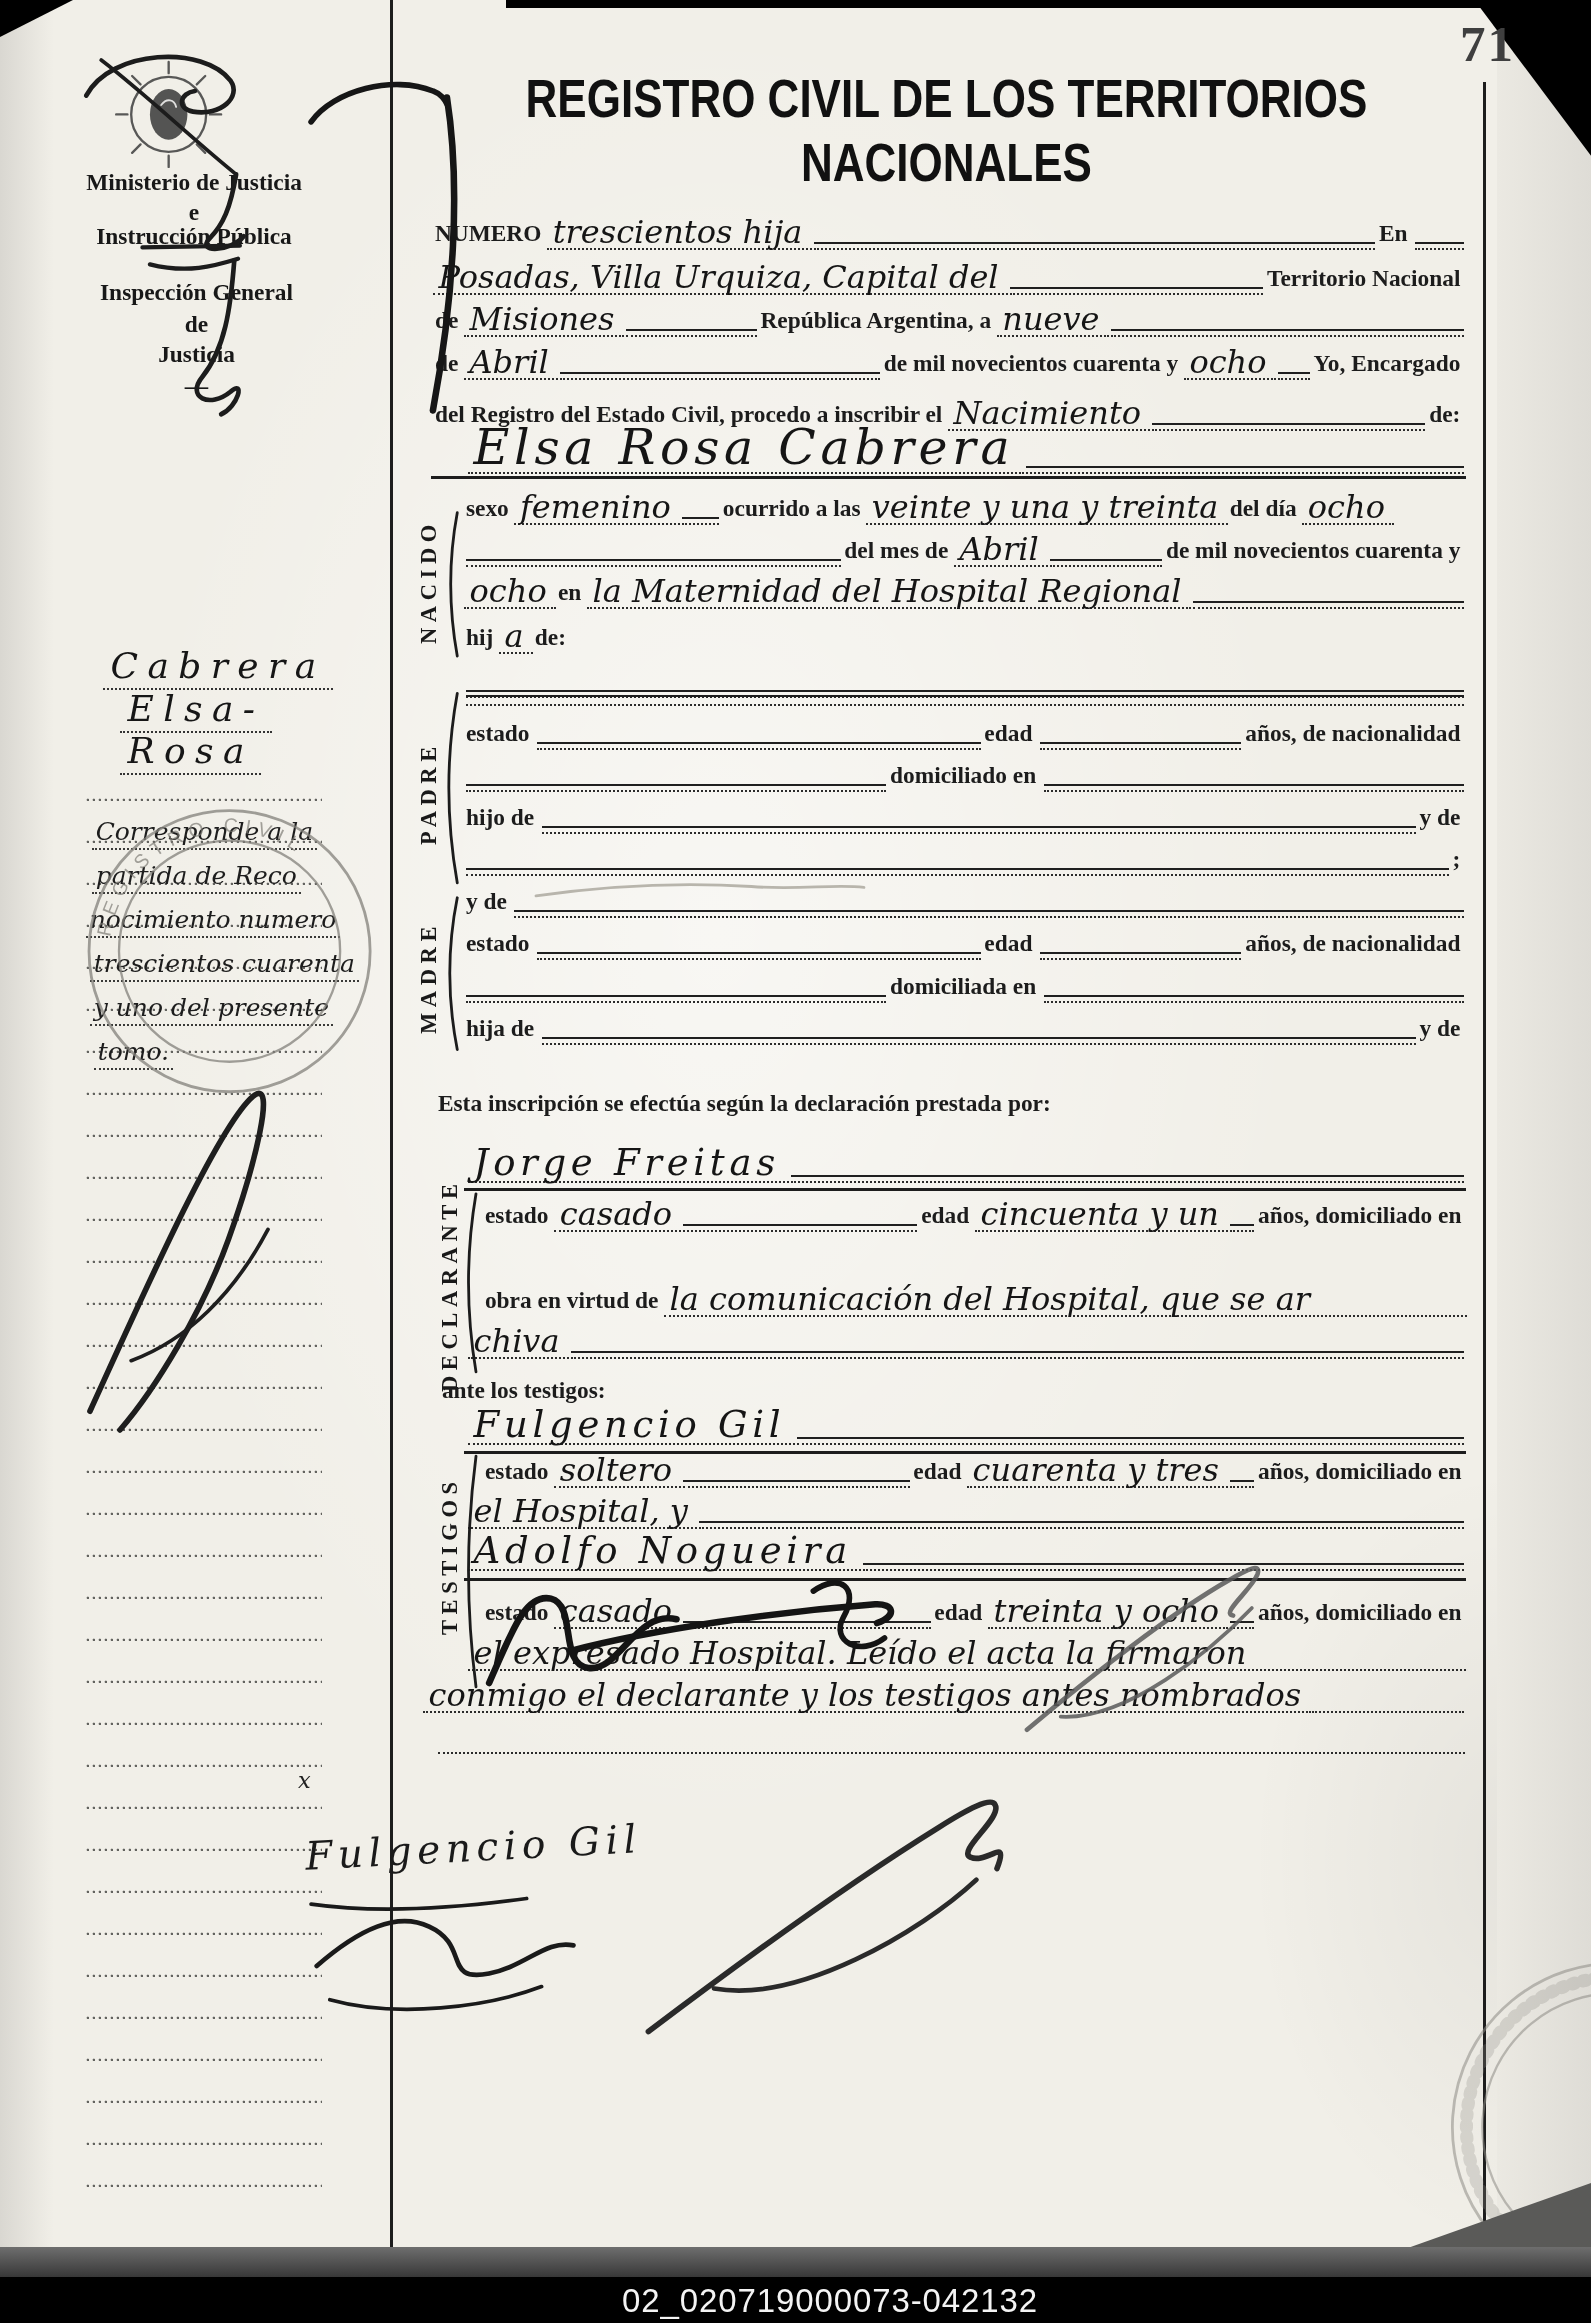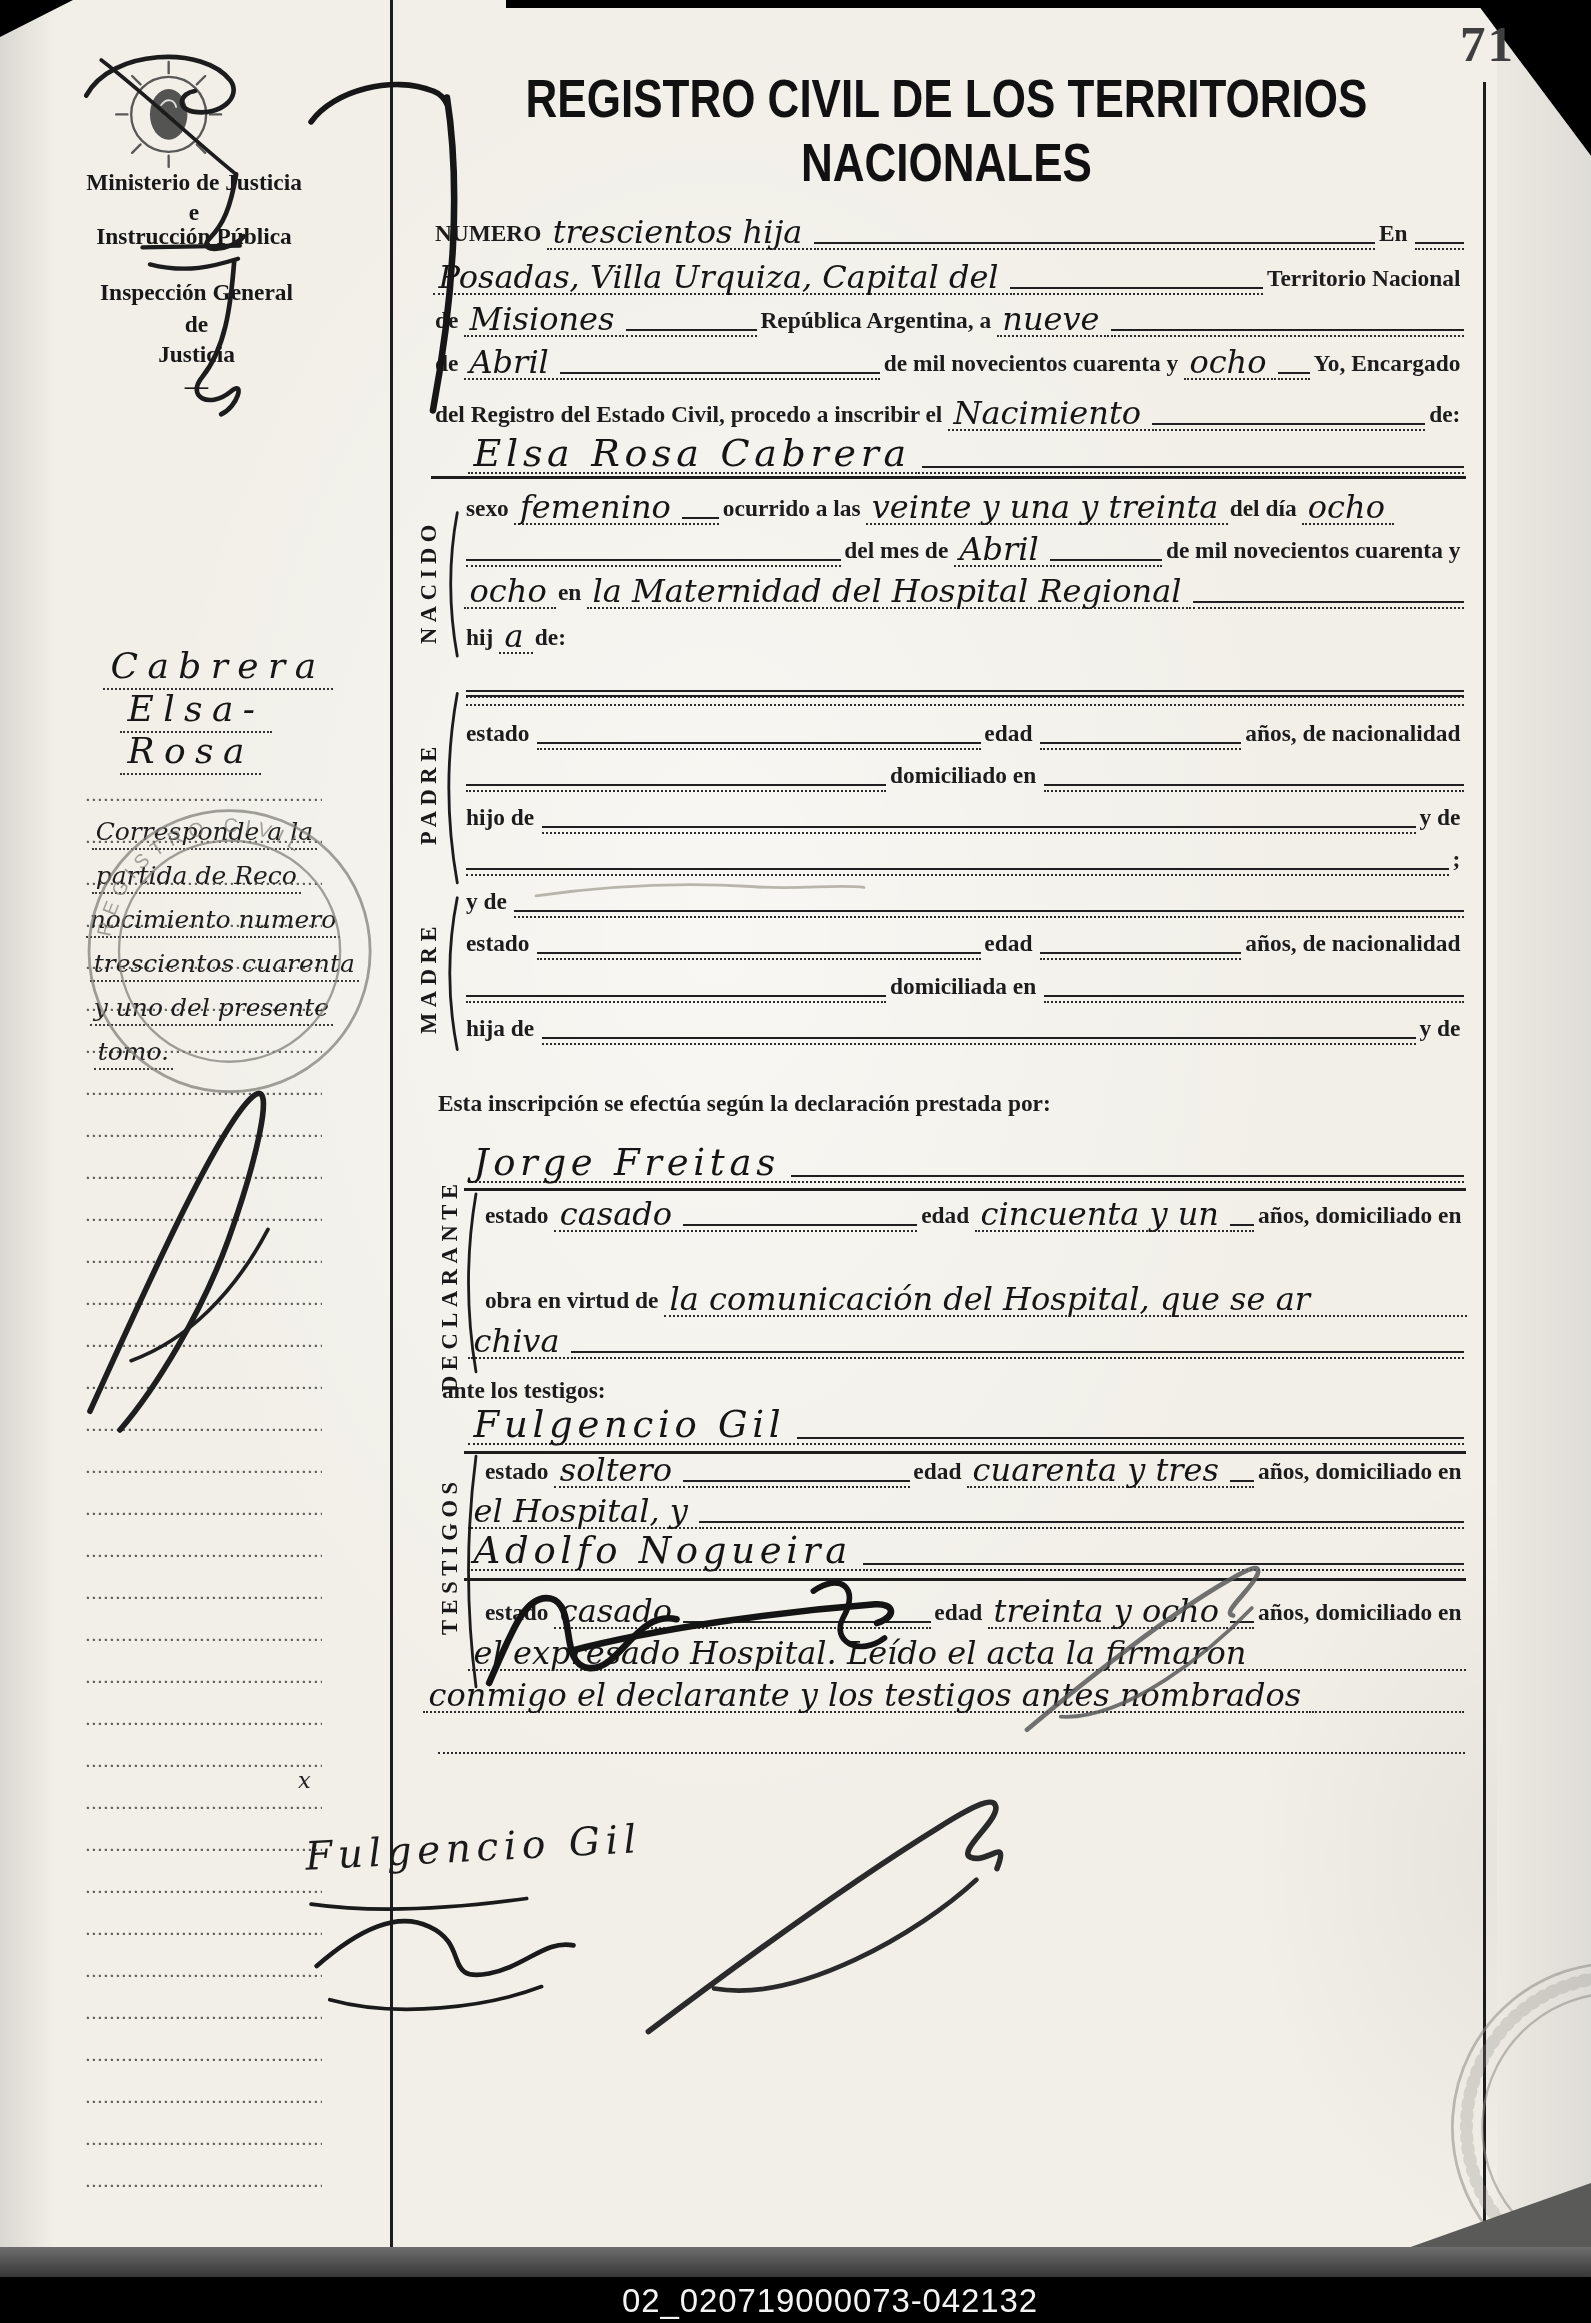--- a/index.html
+++ b/index.html
@@ -15,21 +15,21 @@
   .vrule{position:absolute;width:2.8px;background:#1d1d1d;z-index:2;}
   .hrule{position:absolute;height:2.8px;background:#1d1d1d;z-index:2;}
   .ruled{position:absolute;left:86px;top:798px;width:236px;height:1417px;z-index:1;opacity:.85;
     background-image:radial-gradient(circle at 1.9px 1.9px,#4a4a47 1.1px,transparent 1.6px);
     background-size:6px 42px;}
   .line{position:absolute;display:flex;align-items:flex-end;height:47px;z-index:3;}
   .p{font-family:"Liberation Serif",serif;font-weight:600;font-size:23.4px;line-height:1.1;
      white-space:pre;padding:0 5.6px 2.8px 1.9px;color:#1c1c1c;}
   .hw{font-family:"DejaVu Serif",serif;font-style:italic;font-size:32px;line-height:.95;
      white-space:pre;padding:0 9.4px 0.9px 5.6px;color:#151515;border-bottom:2.8px dotted #2b2b2b;}
-  .hw.big{font-size:38px;letter-spacing:4.7px;}
+  .hw.big{font-size:49px;letter-spacing:4.7px;}
   .fill{flex:1;height:1.9px;margin:0 1.9px;border-bottom:2.8px dotted #2b2b2b;position:relative;}
   .fill.fx{flex:0 0 auto;}
   .fill.sl::before{content:"";position:absolute;left:0;right:0;bottom:3.7px;border-top:2.3px solid #1f1f1f;}
   .fill.dbl::after{content:"";position:absolute;left:0;right:0;bottom:-10.3px;border-bottom:2.8px dotted #2b2b2b;border-top:2.3px solid #1f1f1f;height:7.5px;}
   .vlabel{position:absolute;writing-mode:vertical-rl;transform:rotate(180deg);
      font-weight:bold;font-size:22.5px;letter-spacing:5.6px;color:#191919;z-index:3;
      display:flex;align-items:center;justify-content:center;}
   .lcp{position:absolute;font-weight:bold;font-size:23.4px;color:#181818;z-index:3;text-align:center;}
   .lchw{position:absolute;font-family:"DejaVu Serif",serif;font-style:italic;font-size:36px;
      letter-spacing:9.4px;color:#161616;border-bottom:2.8px dotted #333;padding:0 7.5px 1.9px;z-index:3;}

